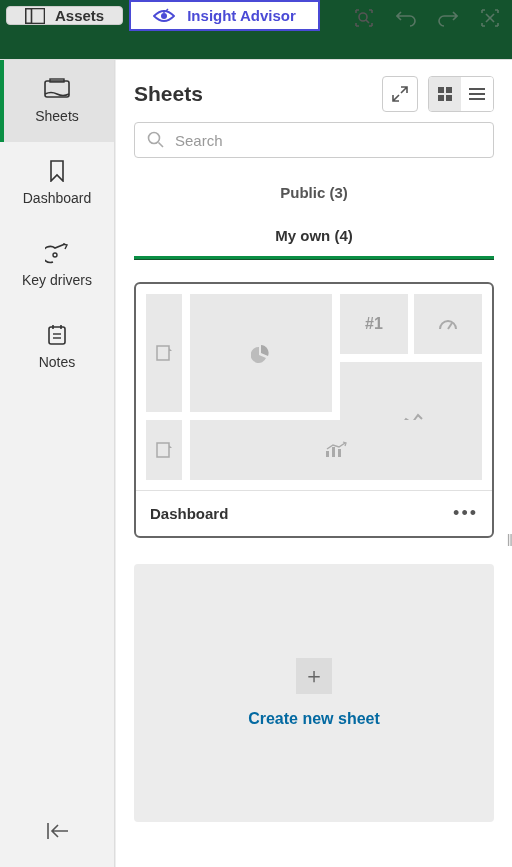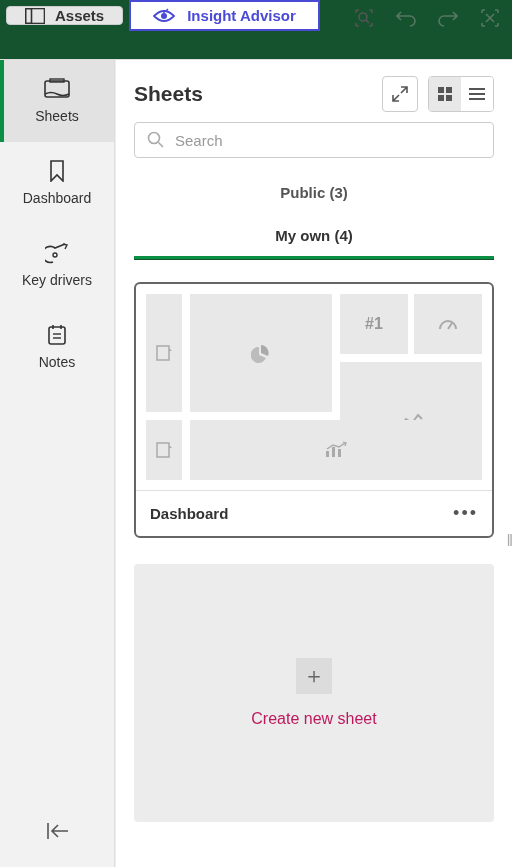--- a/index.html
+++ b/index.html
@@ -279,22 +279,22 @@
       height: 36px;
       background: #dcdcdc;
       display: flex;
       align-items: center;
       justify-content: center;
       color: #666;
       font-size: 22px;
     }
     .create-label {
       font-size: 16px;
-      font-weight: 400;
-      color: #be185d;
+      font-weight: 700;
+      color: #0369a1;
     }
     .drag-handle {
       position: absolute;
       right: -1px;
       top: 472px;
       color: #aaa;
       font-size: 16px;
     }
     svg { display: block; }
   </style>

